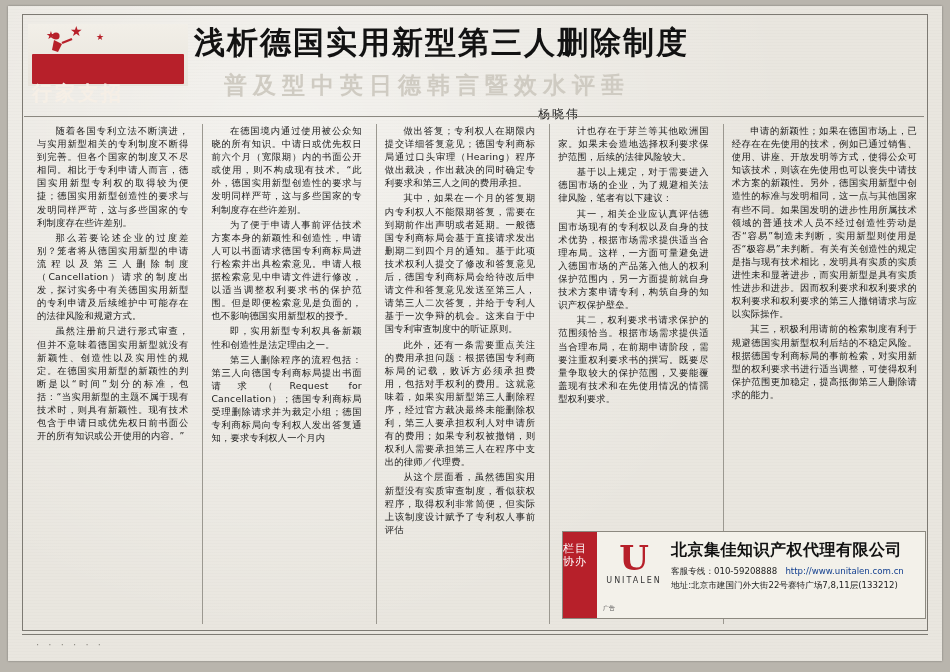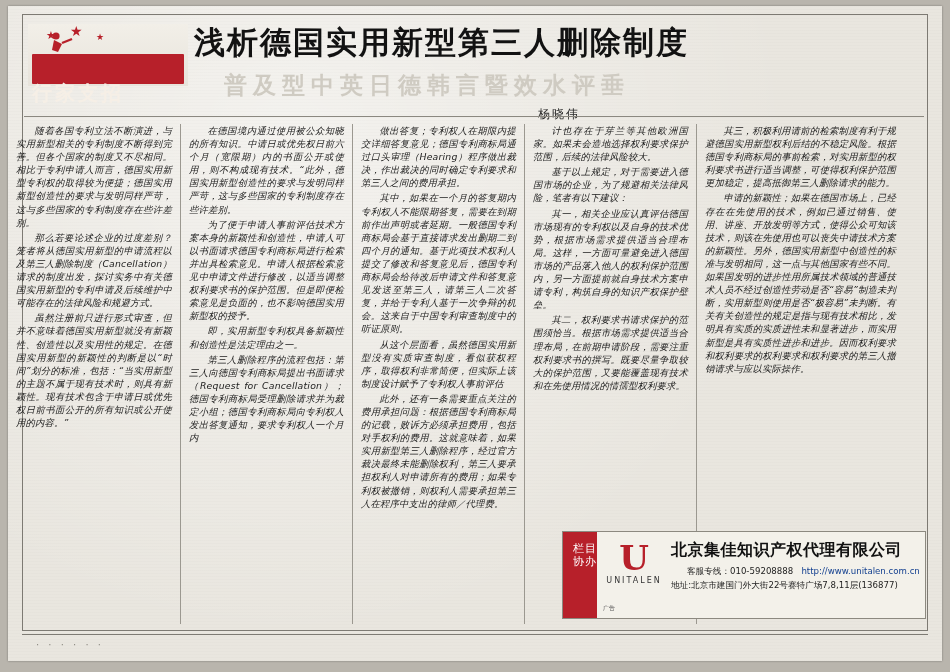--- a/index.html
+++ b/index.html
@@ -71,24 +71,23 @@
   .byline{
     position:absolute;left:170px;top:88px;width:730px;height:18px;
     text-align:center;font-size:12px;color:#2a2a2a;letter-spacing:2px;
   }
   .rule{
     position:absolute;left:16px;top:110px;width:900px;height:0;
     border-top:1px solid #8b8880;
   }
   
   .cols{
-    position:absolute;left:0;top:118px;width:896px;height:500px;
+    position:absolute;left:21px;top:118px;width:896px;height:500px;
     display:flex;
-    gap:0;
-    font-style:italic;
+    gap:6px;
   }
   .col{
     width:172px;
     padding:0 8px;
     position:relative;
     box-sizing:border-box;
   }
   .col + .col{ border-left:1px solid #9b9890; }
   .col p{
     margin:0 0 2px 0;
@@ -104,42 +103,42 @@
   
   .adbox{
     position:absolute;right:16px;bottom:42px;width:364px;height:88px;
     background:#f3f1ea;
     border:1px solid #8c8980;
     box-sizing:border-box;
   }
   .ad-left{
     position:absolute;left:0;top:0;width:34px;height:86px;
     background:#b7202a;color:#fff;
-    font-size:11px;line-height:13px;text-align:right;
+    font-size:11px;line-height:13px;text-align:left;
     padding-top:10px;box-sizing:border-box;letter-spacing:1px;
   }
   .ad-logo{
     position:absolute;left:40px;top:8px;width:62px;height:62px;
     text-align:center;
   }
   .ad-logo-mark{
     font-size:34px;color:#b7202a;font-weight:bold;line-height:36px;
     font-family:"DejaVu Serif","Liberation Serif",serif;
   }
   .ad-logo-name{
     font-size:8px;color:#333;letter-spacing:2px;
   }
   .ad-title{
     position:absolute;left:108px;top:8px;width:248px;
     font-size:16px;font-weight:bold;color:#111;letter-spacing:.5px;
   }
   .ad-line{
     position:absolute;left:108px;width:250px;font-size:8.6px;color:#1c1c1c;
   }
-  .ad-line.l1{top:34px;margin-left:16px;}
+  .ad-line.l1{top:34px;}
   .ad-line.l2{top:48px;}
   .ad-mini{
     position:absolute;left:40px;top:72px;font-size:6px;color:#555;
   }
   .ad-url{ color:#123f8f; }
   
   .footdots{
     position:absolute;left:28px;bottom:8px;width:120px;height:14px;
     color:#8d8a82;font-size:10px;letter-spacing:3px;
   }
@@ -182,44 +181,44 @@
     </div>
     <div class="col">
       <p>在德国境内通过使用被公众知晓的所有知识。中请日或优先权日前六个月（宽限期）内的书面公开或使用，则不构成现有技术。“此外，德国实用新型创造性的要求与发明同样严苛，这与多些国家的专利制度存在些许差别。</p>
       <p>为了便于申请人事前评估技术方案本身的新颖性和创造性，申请人可以书面请求德国专利商标局进行检索并出具检索意见。申请人根据检索意见中申请文件进行修改，以适当调整权利要求书的保护范围。但是即便检索意见是负面的，也不影响德国实用新型权的授予。</p>
       <p>即，实用新型专利权具备新颖性和创造性是法定理由之一。</p>
       <p>第三人删除程序的流程包括：第三人向德国专利商标局提出书面请求（Request for Cancellation）；德国专利商标局受理删除请求并为裁定小组；德国专利商标局向专利权人发出答复通知，要求专利权人一个月内</p>
     </div>
     <div class="col">
       <p>做出答复；专利权人在期限内提交详细答复意见；德国专利商标局通过口头审理（Hearing）程序做出裁决，作出裁决的同时确定专利要求和第三人之间的费用承担。</p>
       <p>其中，如果在一个月的答复期内专利权人不能限期答复，需要在到期前作出声明或者延期。一般德国专利商标局会基于直接请求发出删期二到四个月的通知。基于此项技术权利人提交了修改和答复意见后，德国专利商标局会给待改后申请文件和答复意见发送至第三人，请第三人二次答复，并给于专利人基于一次争辩的机会。这来自于中国专利审查制度中的听证原则。</p>
+      <p>此外，还有一条需要重点关注的费用承担问题：根据德国专利商标局的记载，败诉方必须承担费用，包括对手权利的费用。这就意味着，如果实用新型第三人删除程序，经过官方裁决最终未能删除权利，第三人要承担权利人对申请所有的费用；如果专利权被撤销，则权利人需要承担第三人在程序中支出的律师／代理费。</p>
       <p>从这个层面看，虽然德国实用新型没有实质审查制度，看似获权程序，取得权利非常简便，但实际上该制度设计赋予了专利权人事前评估</p>
-      <p>此外，还有一条需要重点关注的费用承担问题：根据德国专利商标局的记载，败诉方必须承担费用，包括对手权利的费用。这就意味着，如果实用新型第三人删除程序，经过官方裁决最终未能删除权利，第三人要承担权利人对申请所有的费用；如果专利权被撤销，则权利人需要承担第三人在程序中支出的律师／代理费。</p>
     </div>
     <div class="col">
       <p>计也存在于芽兰等其他欧洲国家。如果未会造地选择权利要求保护范围，后续的法律风险较大。</p>
       <p>基于以上规定，对于需要进入德国市场的企业，为了规避相关法律风险，笔者有以下建议：</p>
       <p>其一，相关企业应认真评估德国市场现有的专利权以及自身的技术优势，根据市场需求提供适当合理布局。这样，一方面可量避免进入德国市场的产品落入他人的权利保护范围内，另一方面提前就自身技术方案申请专利，构筑自身的知识产权保护壁垒。</p>
       <p>其二，权利要求书请求保护的范围须恰当。根据市场需求提供适当合理布局，在前期申请阶段，需要注重权利要求书的撰写。既要尽量争取较大的保护范围，又要能覆盖现有技术和在先使用情况的情孺型权利要求。</p>
     </div>
     <div class="col last">
+      <p>申请的新颖性；如果在德国市场上，已经存在在先使用的技术，例如已通过销售、使用、讲座、开放发明等方式，使得公众可知该技术，则该在先使用也可以丧失中请技术方案的新颖性。另外，德国实用新型中创造性的标准与发明相同，这一点与其他国家有些不同。如果国发明的进步性用所属技术领域的普通技术人员不经过创造性劳动是否“容易”制造未判断，实用新型则使用是否“极容易”未判断。有关有关创造性的规定是指与现有技术相比，发明具有实质的实质进性未和显著进步，而实用新型是具有实质性进步和进步。因而权利要求和权利要求的权利要求和权利要求的第三人撤销请求与应以实际操作。</p>
       <p>其三，积极利用请前的检索制度有利于规避德国实用新型权利后结的不稳定风险。根据德国专利商标局的事前检索，对实用新型的权利要求书进行适当调整，可使得权利保护范围更加稳定，提高抵御第三人删除请求的能力。</p>
-      <p>申请的新颖性；如果在德国市场上，已经存在在先使用的技术，例如已通过销售、使用、讲座、开放发明等方式，使得公众可知该技术，则该在先使用也可以丧失中请技术方案的新颖性。另外，德国实用新型中创造性的标准与发明相同，这一点与其他国家有些不同。如果国发明的进步性用所属技术领域的普通技术人员不经过创造性劳动是否“容易”制造未判断，实用新型则使用是否“极容易”未判断。有关有关创造性的规定是指与现有技术相比，发明具有实质的实质进性未和显著进步，而实用新型是具有实质性进步和进步。因而权利要求和权利要求的权利要求和权利要求的第三人撤销请求与应以实际操作。</p>
     </div>
   </div>
 
   <div class="adbox">
     <div class="ad-left">栏目协办</div>
     <div class="ad-logo">
       <div class="ad-logo-mark">U</div>
       <div class="ad-logo-name">UNITALEN</div>
     </div>
     <div class="ad-title">北京集佳知识产权代理有限公司</div>
     <div class="ad-line l1">
       <span>客服专线：</span><span>010-59208888</span>&nbsp;&nbsp;&nbsp;<span class="ad-url">http://www.unitalen.com.cn</span>
     </div>
-    <div class="ad-line l2">地址:北京市建国门外大街22号赛特广场7,8,11层(136877)</div>
+    <div class="ad-line l2">地址:北京市建国门外大街22号赛特广场7,8,11层(133212)</div>
     <div class="ad-mini">广告</div>
   </div>
 
   <div class="footline"></div>
   <div class="footdots">· · · · · ·</div>
 </div>
 
 </body></html>

